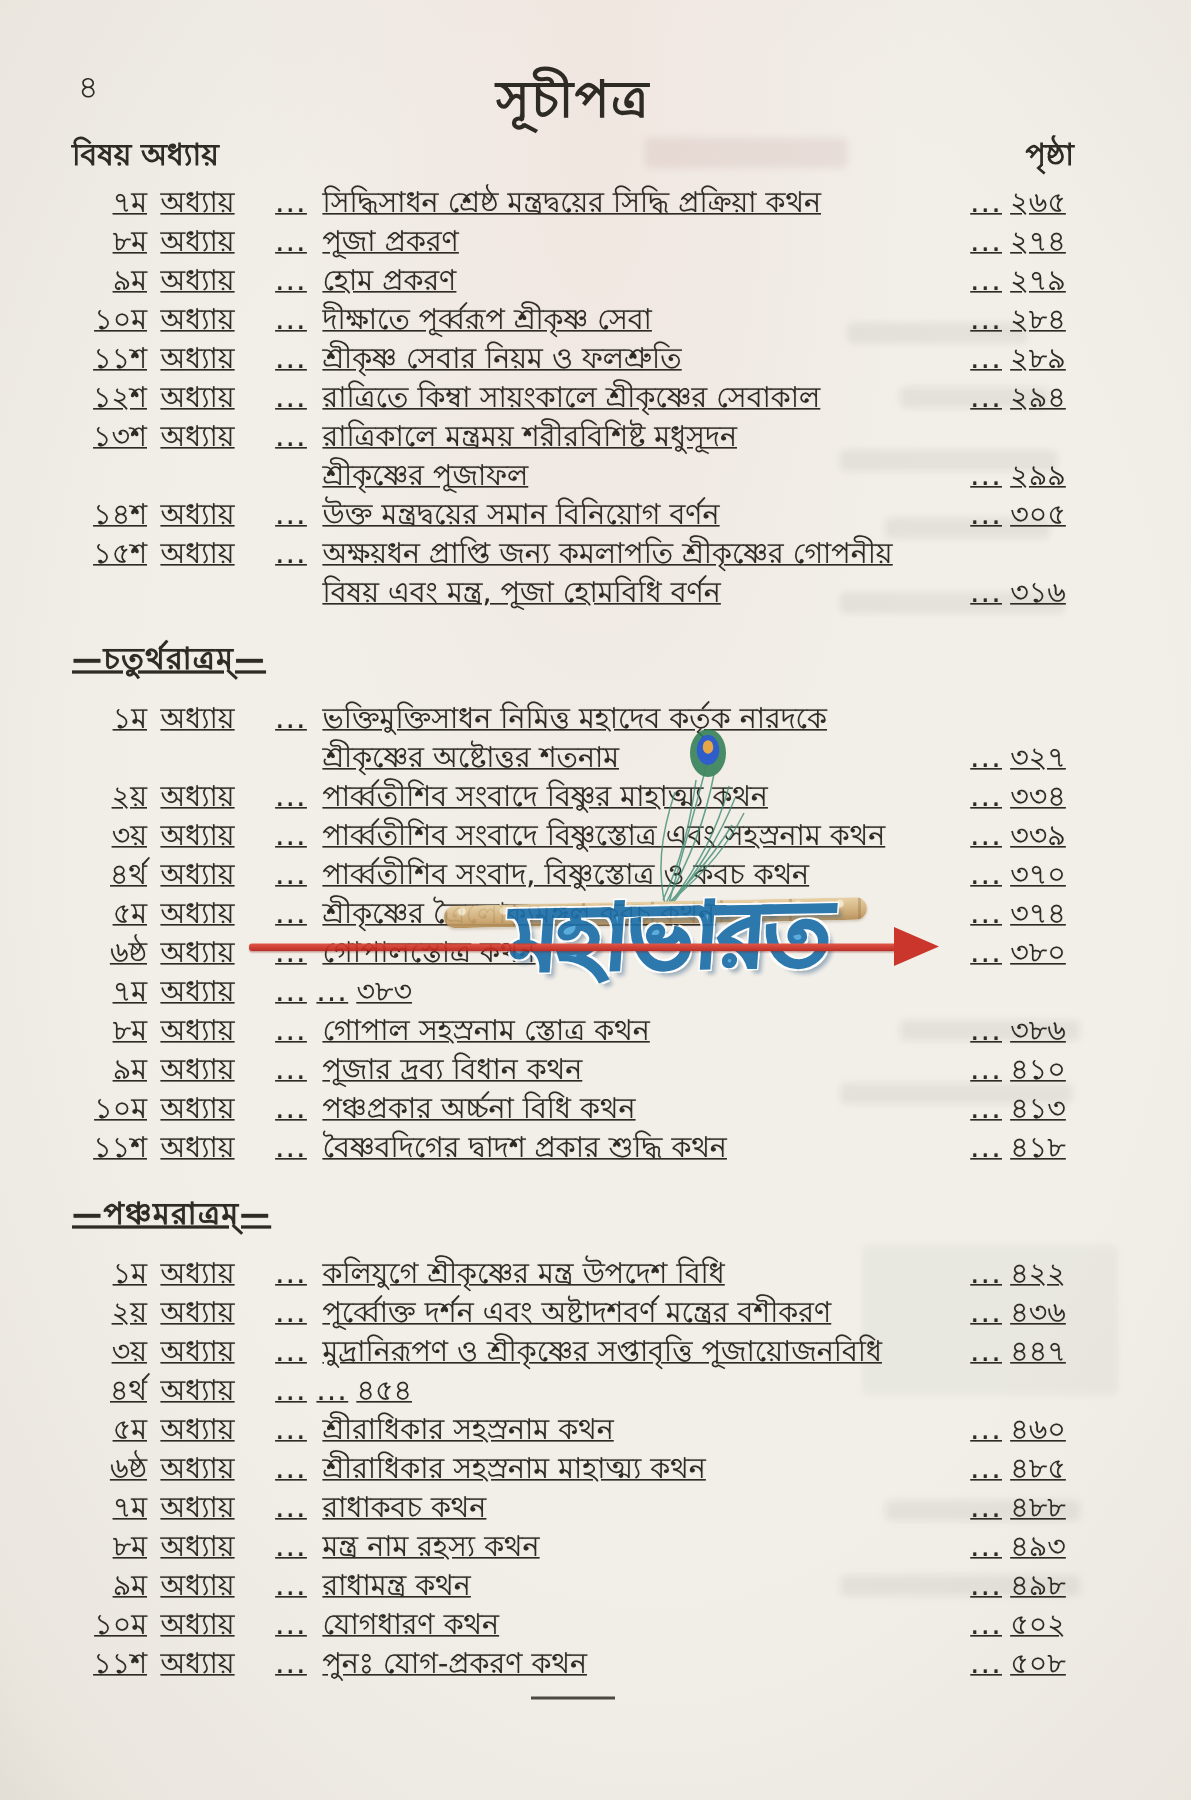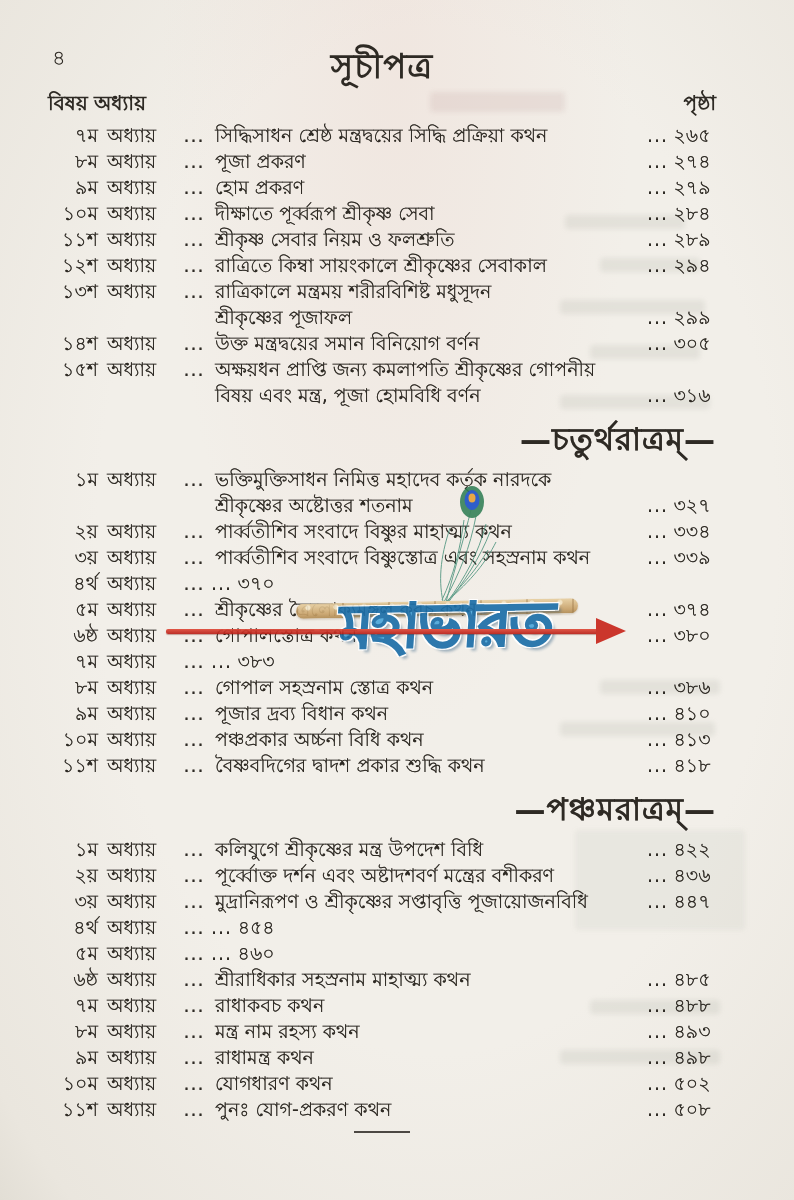--- a/index.html
+++ b/index.html
@@ -21,31 +21,31 @@
   .titlebar{position:relative;height:34px;}
   .pagenum{position:absolute;left:4px;top:2px;font-size:21px;}
   .booktitle{position:absolute;left:0;right:0;text-align:center;font-size:34px;
     letter-spacing:1px;font-weight:bold;}
   
   .colhead{position:relative;height:28px;margin-top:14px;font-size:20px;font-weight:bold;}
   .colhead .c-chap{position:absolute;left:46px;top:0;}
   .colhead .c-subj{position:absolute;left:0;right:0;text-align:left;top:0;}
   .colhead .c-page{position:absolute;right:0;top:0;}
   
-  .toc{margin-top:6px;}
+  .toc{margin-top:6px;text-decoration:underline;}
   .line{display:flex;align-items:baseline;line-height:26px;font-size:19px;
     text-shadow:0 0 0.5px rgba(46,42,36,0.55);}
   .ord{flex:none;width:50px;text-align:right;}
   .chapword{flex:none;width:74px;margin-left:9px;}
   .sep{flex:none;width:26px;text-align:center;letter-spacing:1px;}
   .cont-spacer{flex:none;width:159px;}
   .subj{flex:1 1 auto;padding-left:8px;overflow:hidden;white-space:nowrap;}
   .dots{flex:none;margin-left:4px;letter-spacing:1px;}
   .pg{flex:none;width:48px;text-align:center;}
-  .section-header{text-align:right;font-size:31px;font-weight:bold;
+  .section-header{text-align:left;font-size:20px;font-weight:bold;
     margin:15px 0 10px 0;letter-spacing:1px;line-height:33px;
     text-shadow:0 0 0.5px rgba(46,42,36,0.55);}
   .endrule{width:56px;height:0;border-top:2.5px solid #4c4843;margin:9px auto 0 auto;}
   
   .watermark{position:absolute;left:0;top:0;width:794px;height:1200px;z-index:5;
     pointer-events:none;opacity:0.92;}
   .flute{position:absolute;left:296px;top:601px;width:282px;height:15px;border-radius:8px;
     background:
       radial-gradient(circle at 12px 4px, #f3e6c8 2.2px, rgba(0,0,0,0) 3px),
       repeating-linear-gradient(90deg, rgba(140,100,50,0.35) 0 2px, rgba(0,0,0,0) 2px 46px),
@@ -207,20 +207,21 @@
           <span class="chapword">অধ্যায়</span>
           <span class="sep">...</span>
           <span class="subj">পার্ব্বতীশিব সংবাদে বিষ্ণুস্তোত্র এবং সহস্রনাম কথন</span>
           <span class="dots">...</span>
           <span class="pg">৩৩৯</span>
         </div>
         <div class="line">
           <span class="ord">৪র্থ</span>
           <span class="chapword">অধ্যায়</span>
           <span class="sep">...</span>
+          <span class="subj">পার্ব্বতীশিব সংবাদ, বিষ্ণুস্তোত্র ও কবচ কথন</span>
           <span class="dots">...</span>
           <span class="pg">৩৭০</span>
         </div>
         <div class="line">
           <span class="ord">৫ম</span>
           <span class="chapword">অধ্যায়</span>
           <span class="sep">...</span>
           <span class="subj">শ্রীকৃষ্ণের ত্রৈলোক্যমঙ্গল কবচ কথন</span>
           <span class="dots">...</span>
           <span class="pg">৩৭৪</span>
@@ -301,20 +302,21 @@
           <span class="ord">৪র্থ</span>
           <span class="chapword">অধ্যায়</span>
           <span class="sep">...</span>
           <span class="dots">...</span>
           <span class="pg">৪৫৪</span>
         </div>
         <div class="line">
           <span class="ord">৫ম</span>
           <span class="chapword">অধ্যায়</span>
           <span class="sep">...</span>
+          <span class="subj">শ্রীরাধিকার সহস্রনাম কথন</span>
           <span class="dots">...</span>
           <span class="pg">৪৬০</span>
         </div>
         <div class="line">
           <span class="ord">৬ষ্ঠ</span>
           <span class="chapword">অধ্যায়</span>
           <span class="sep">...</span>
           <span class="subj">শ্রীরাধিকার সহস্রনাম মাহাত্ম্য কথন</span>
           <span class="dots">...</span>
           <span class="pg">৪৮৫</span>

